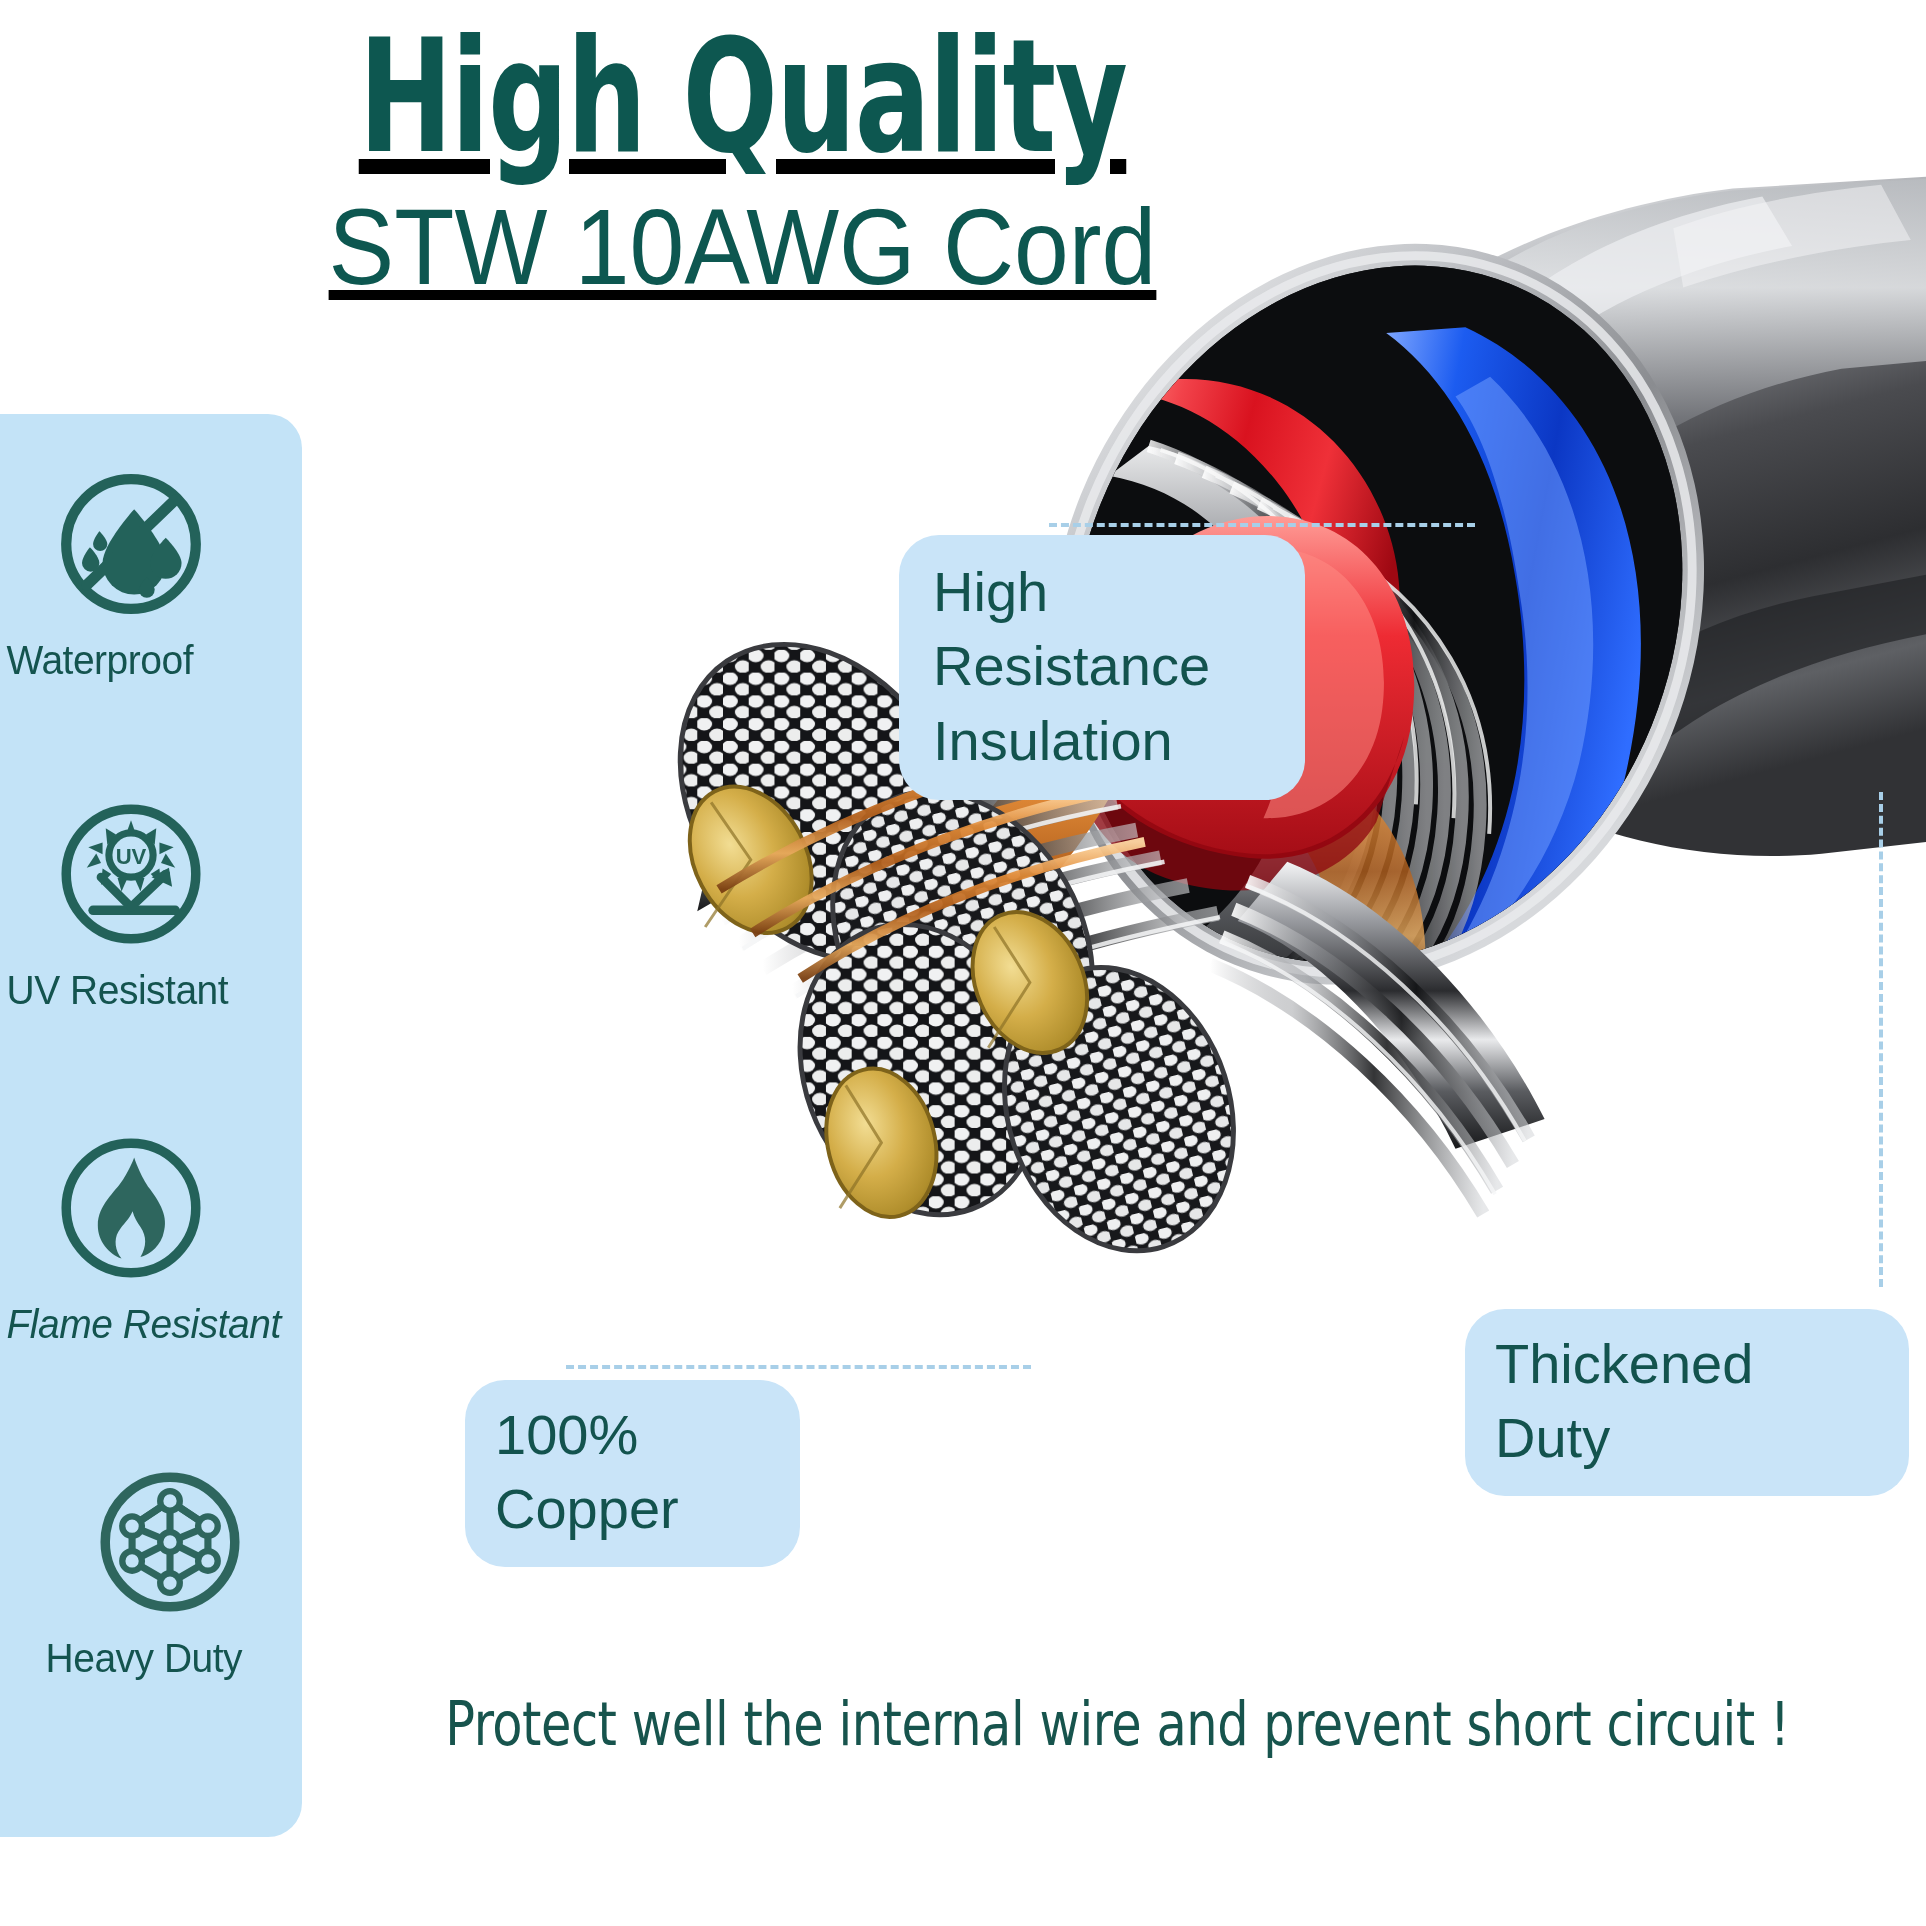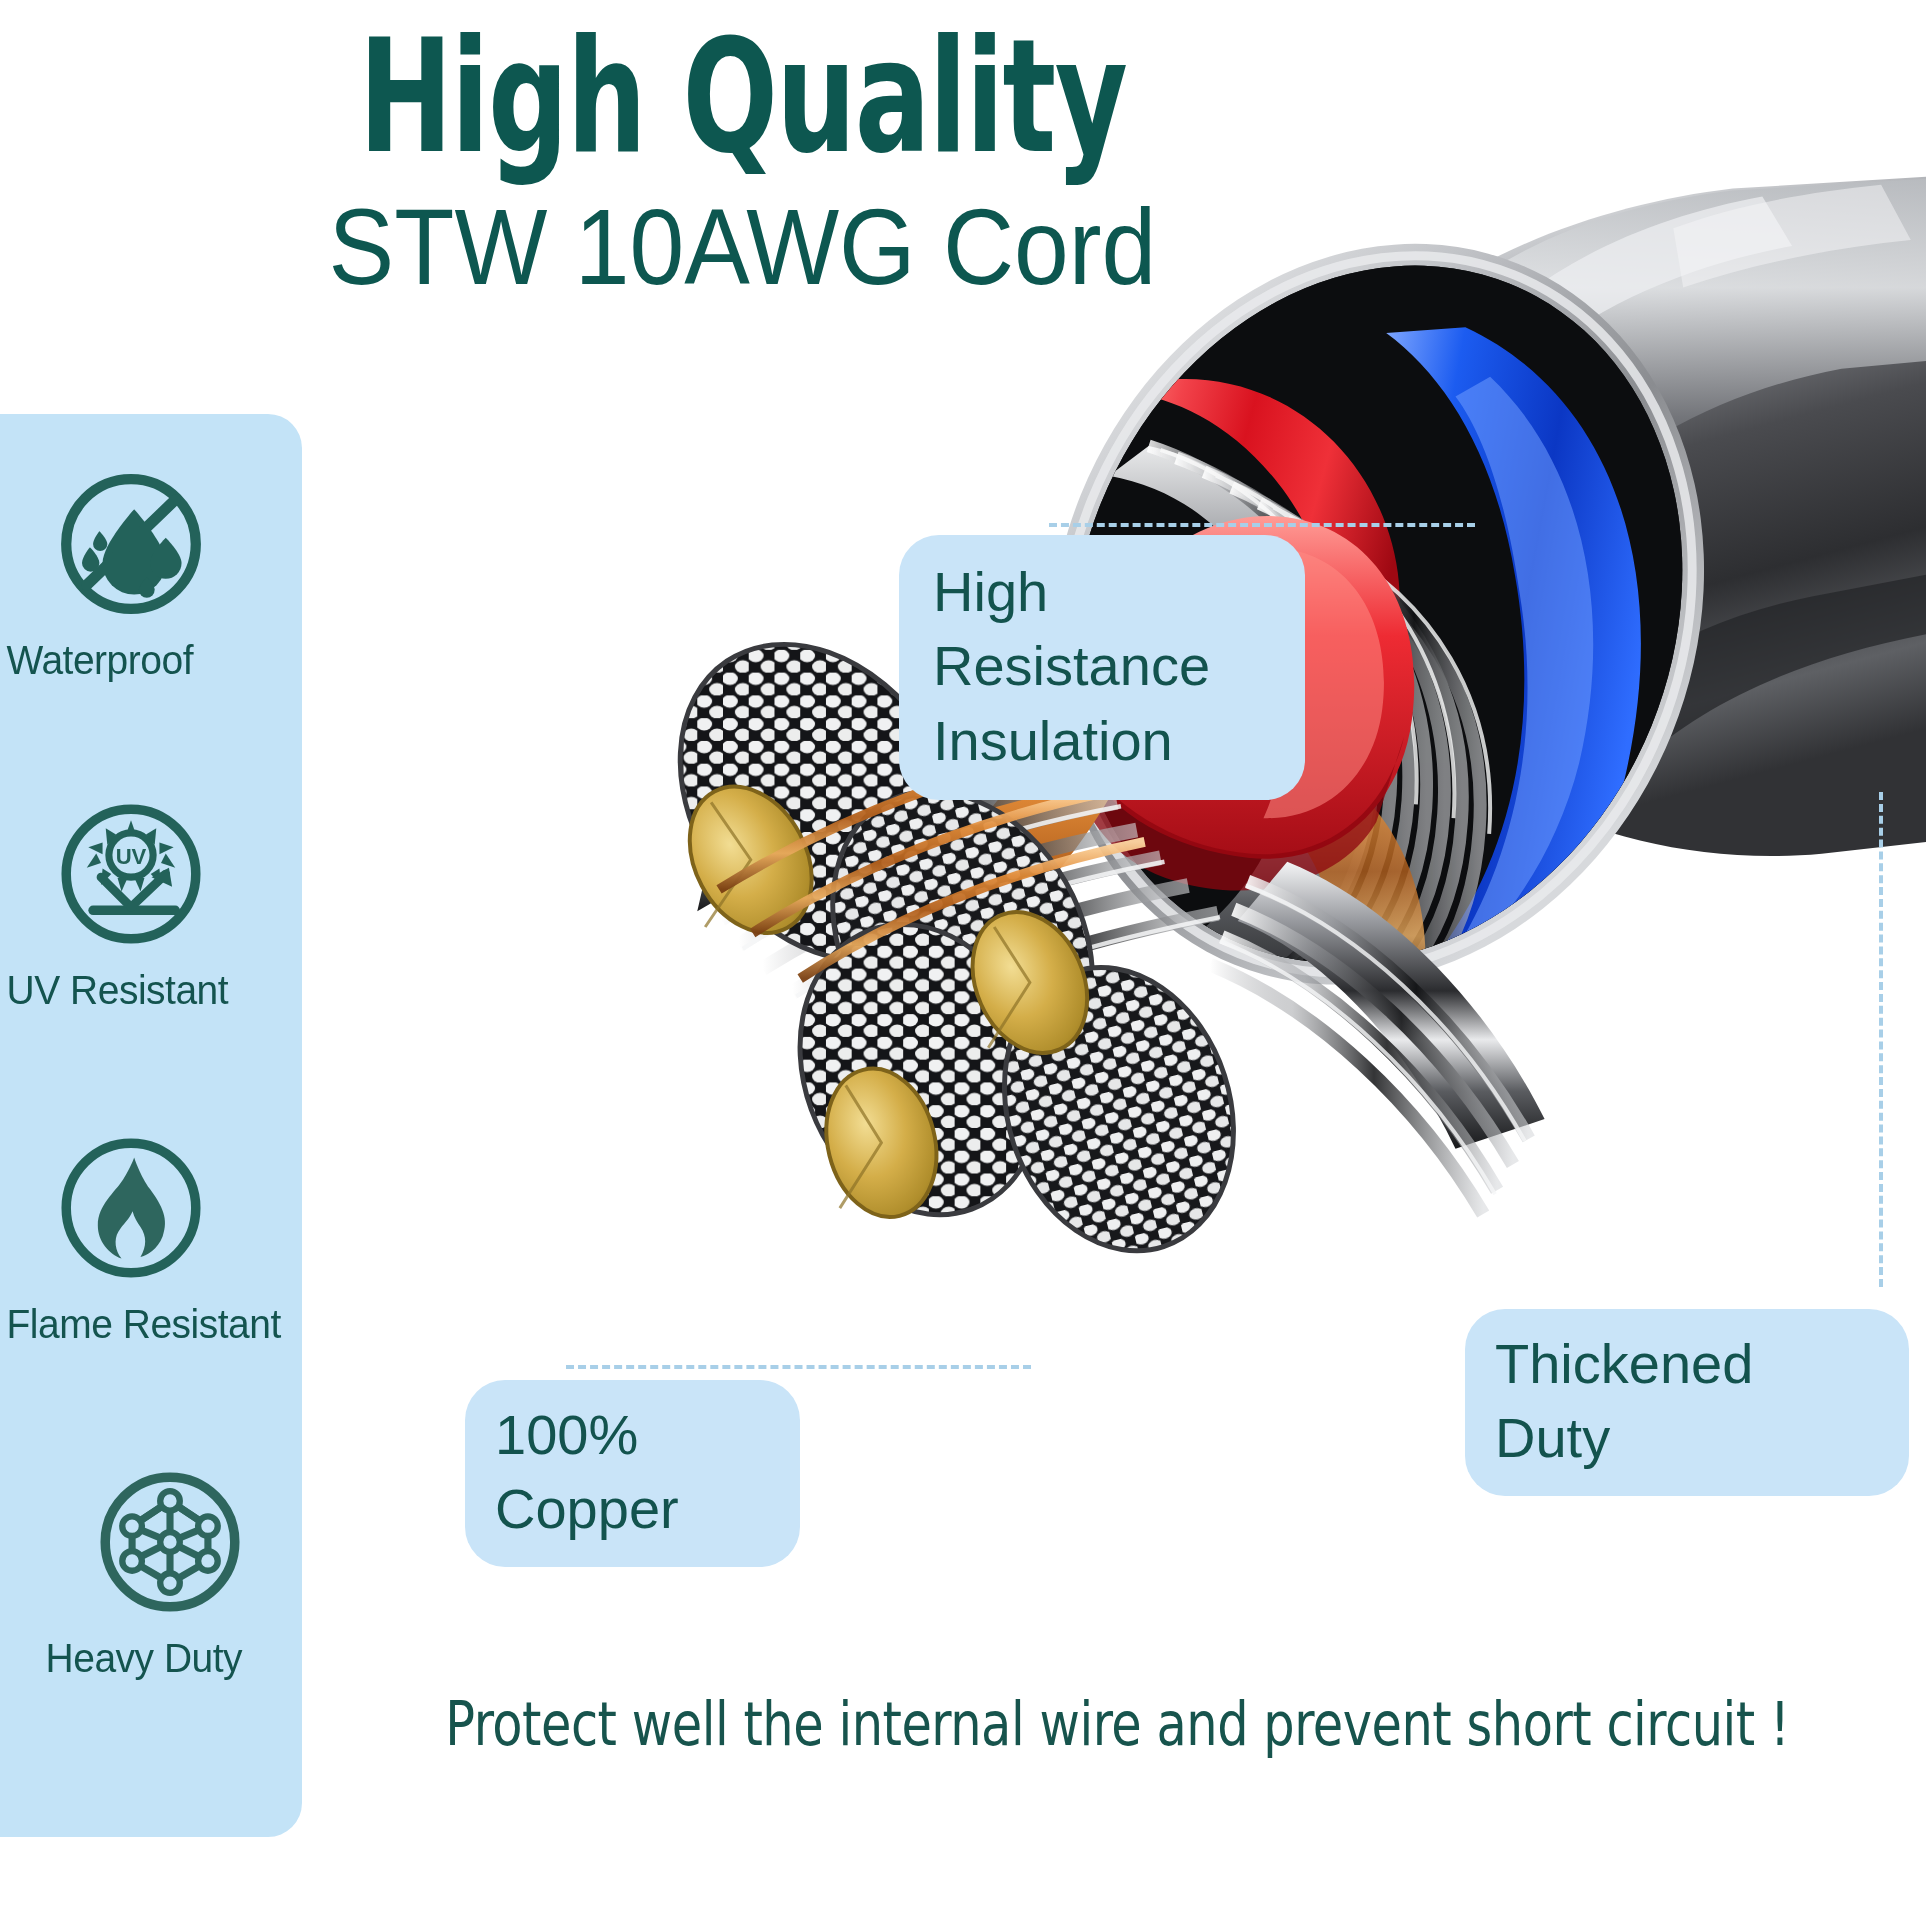--- a/index.html
+++ b/index.html
@@ -18,20 +18,21 @@
     overflow: hidden;
   }
 
   
   #headline {
     position: absolute;
     left: 0;
     top: 18px;
     width: 1485px;
     text-align: center;
+    text-decoration: underline;
   }
   #title-main {
     font-family: "Liberation Sans Narrow", "DejaVu Sans Condensed", "Liberation Sans", sans-serif;
     font-weight: bold;
     font-size: 156px;
     line-height: 1.02;
     letter-spacing: -2px;
     color: #0d5750;
     transform: scaleX(0.80);
     transform-origin: center top;
@@ -479,21 +480,21 @@
         </g>
         <text x="50" y="43.5" text-anchor="middle" font-family="Liberation Sans, sans-serif" font-size="14" font-weight="bold" fill="#23625a">UV</text>
         <line x1="26" y1="73" x2="78" y2="73" stroke="#23625a" stroke-width="6" stroke-linecap="round"></line>
         <path d="M31 52 L 50 71" stroke="#23625a" stroke-width="5.5" stroke-linecap="round"></path>
         <path d="M50 71 L 72 50" stroke="#23625a" stroke-width="5.5" stroke-linecap="round"></path>
         <polygon points="74,46 76,58 63,52" fill="#23625a"></polygon>
       </svg>
       <div class="feature-label">UV Resistant</div>
     </div>
 
-    <div class="feature-item" style="top:715px;">
+    <div class="feature-item" style="top:715px;font-style:italic;">
       <svg class="feature-icon" viewBox="0 0 100 100">
         <circle cx="50" cy="50" r="41" fill="none" stroke="#23625a" stroke-width="6"></circle>
         <path d="M52 18
                  C 52 18, 56 30, 62 38
                  C 70 49, 74 57, 70 68
                  C 67 76, 60 80, 56 81
                  C 60 74, 60 68, 56 62
                  C 54 59, 52 56, 51 52
                  C 49 57, 45 60, 42 65
                  C 39 70, 40 77, 44 82

